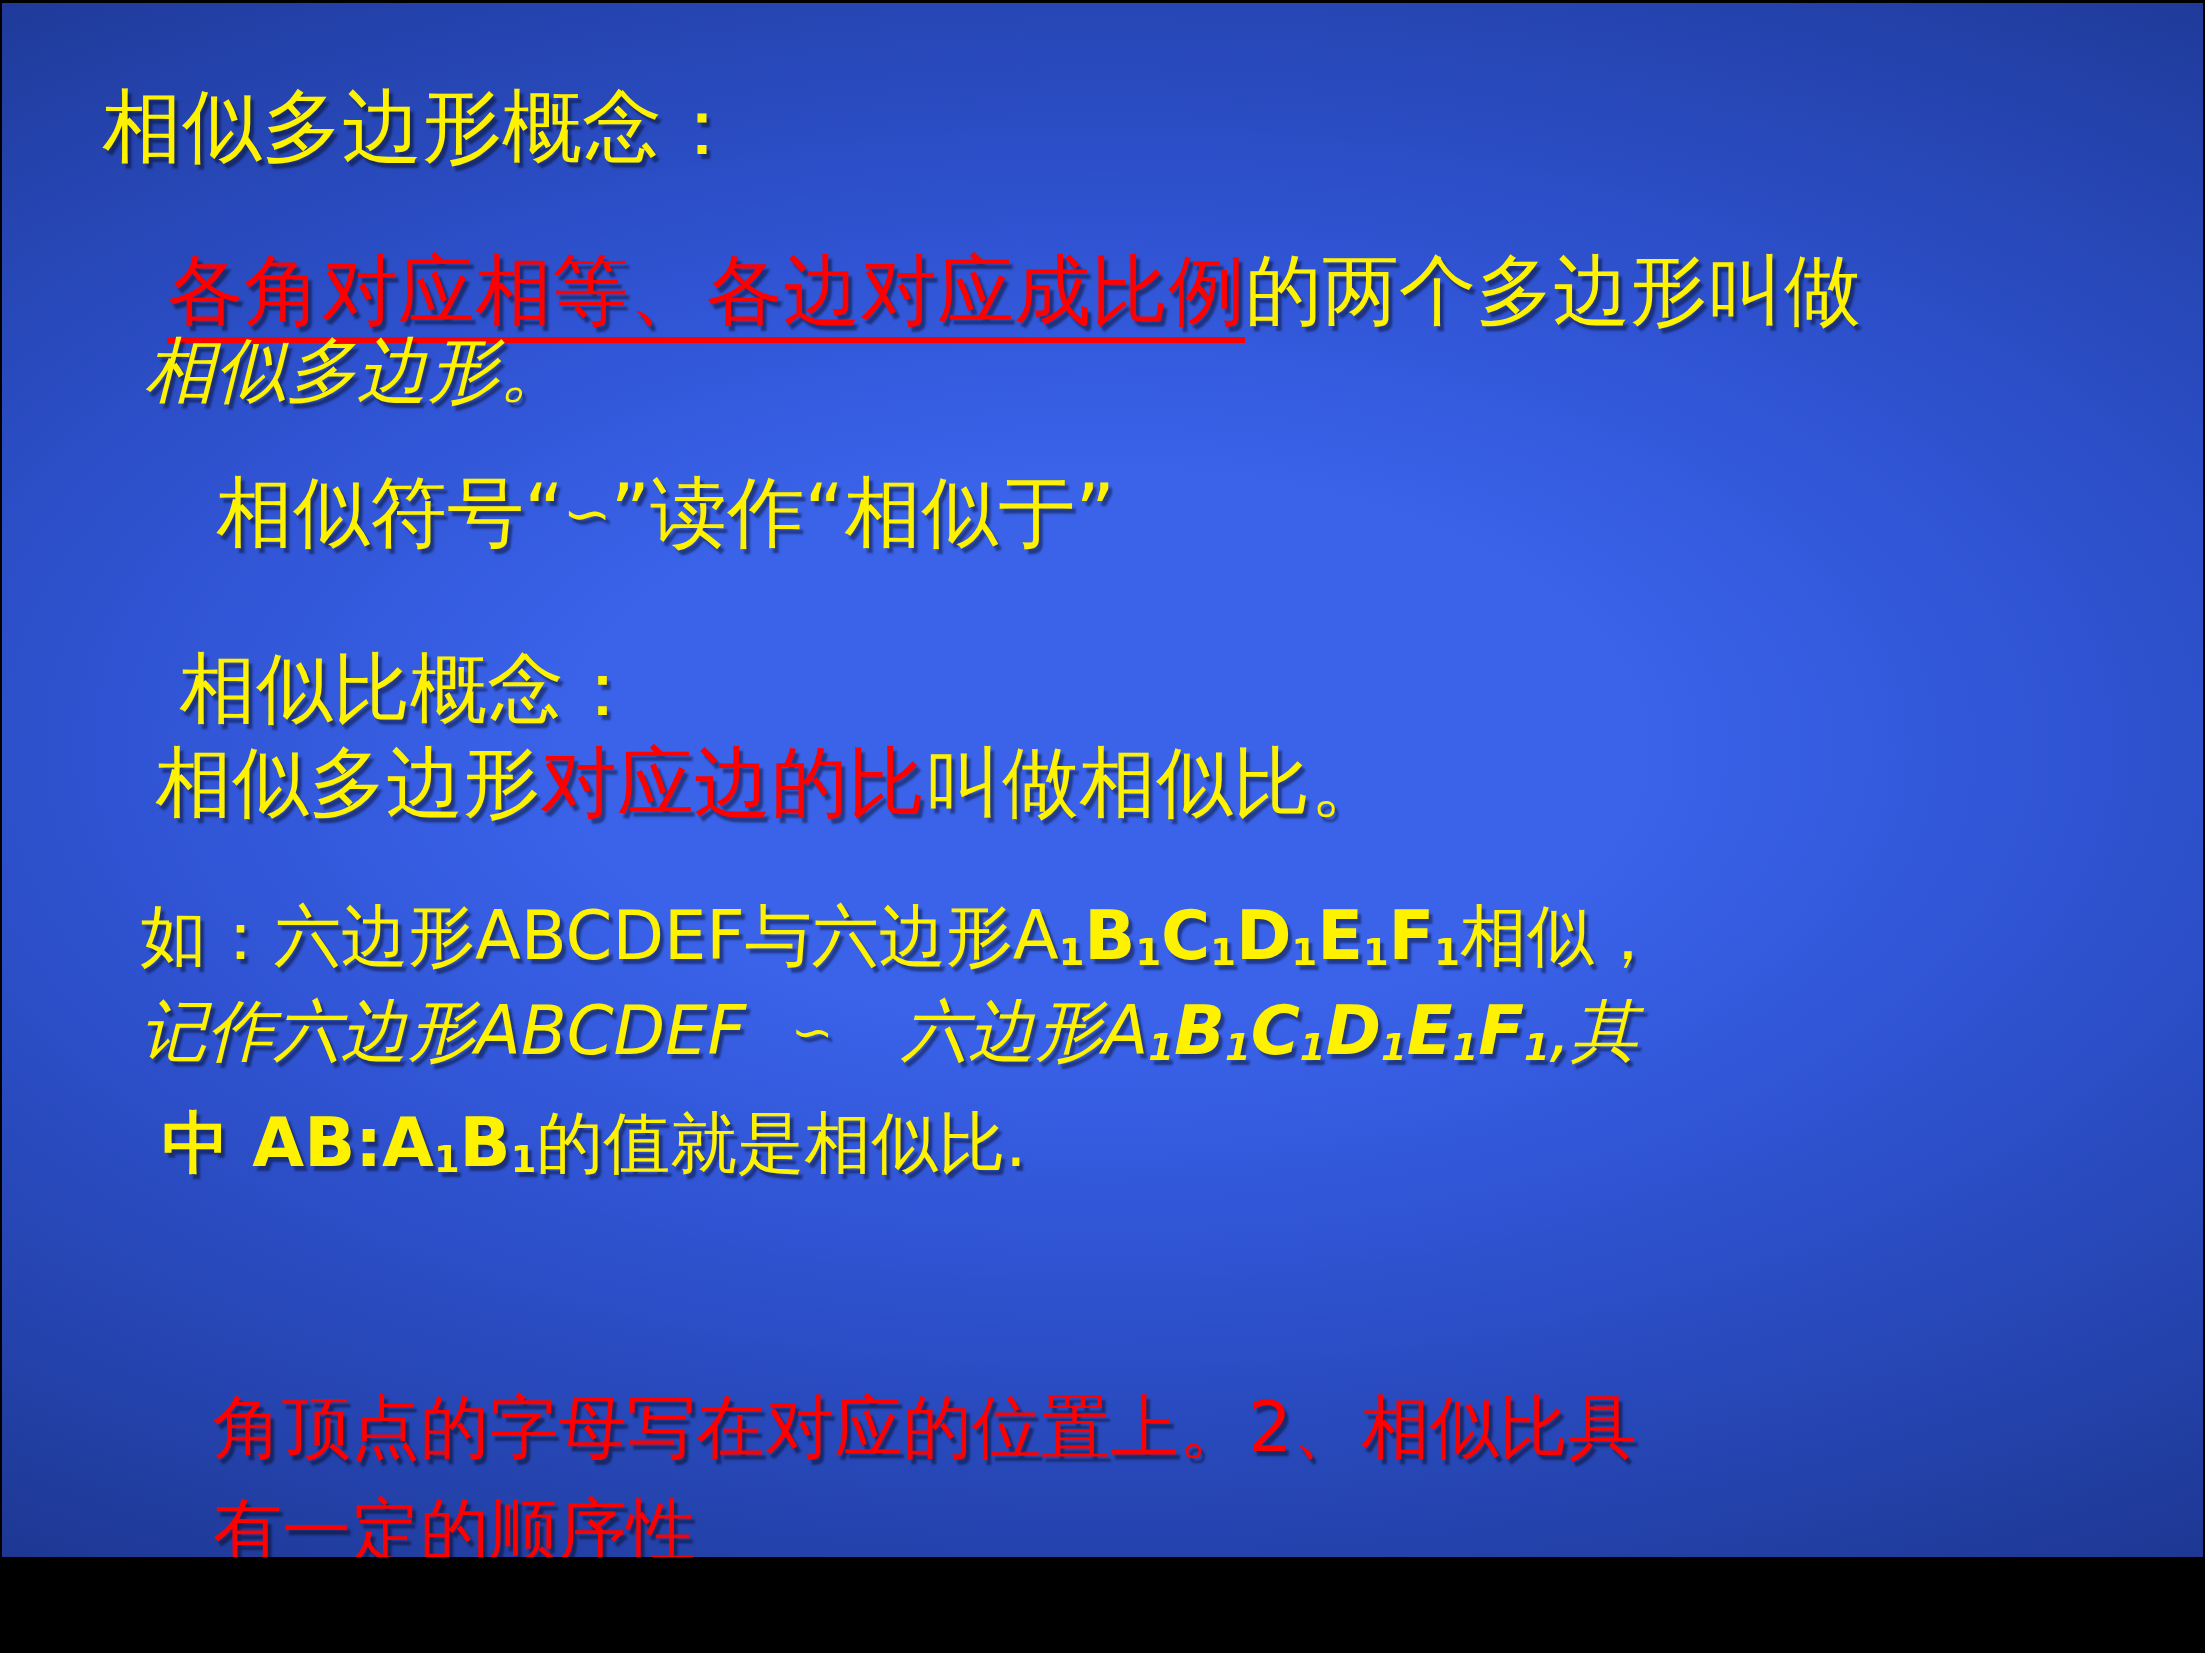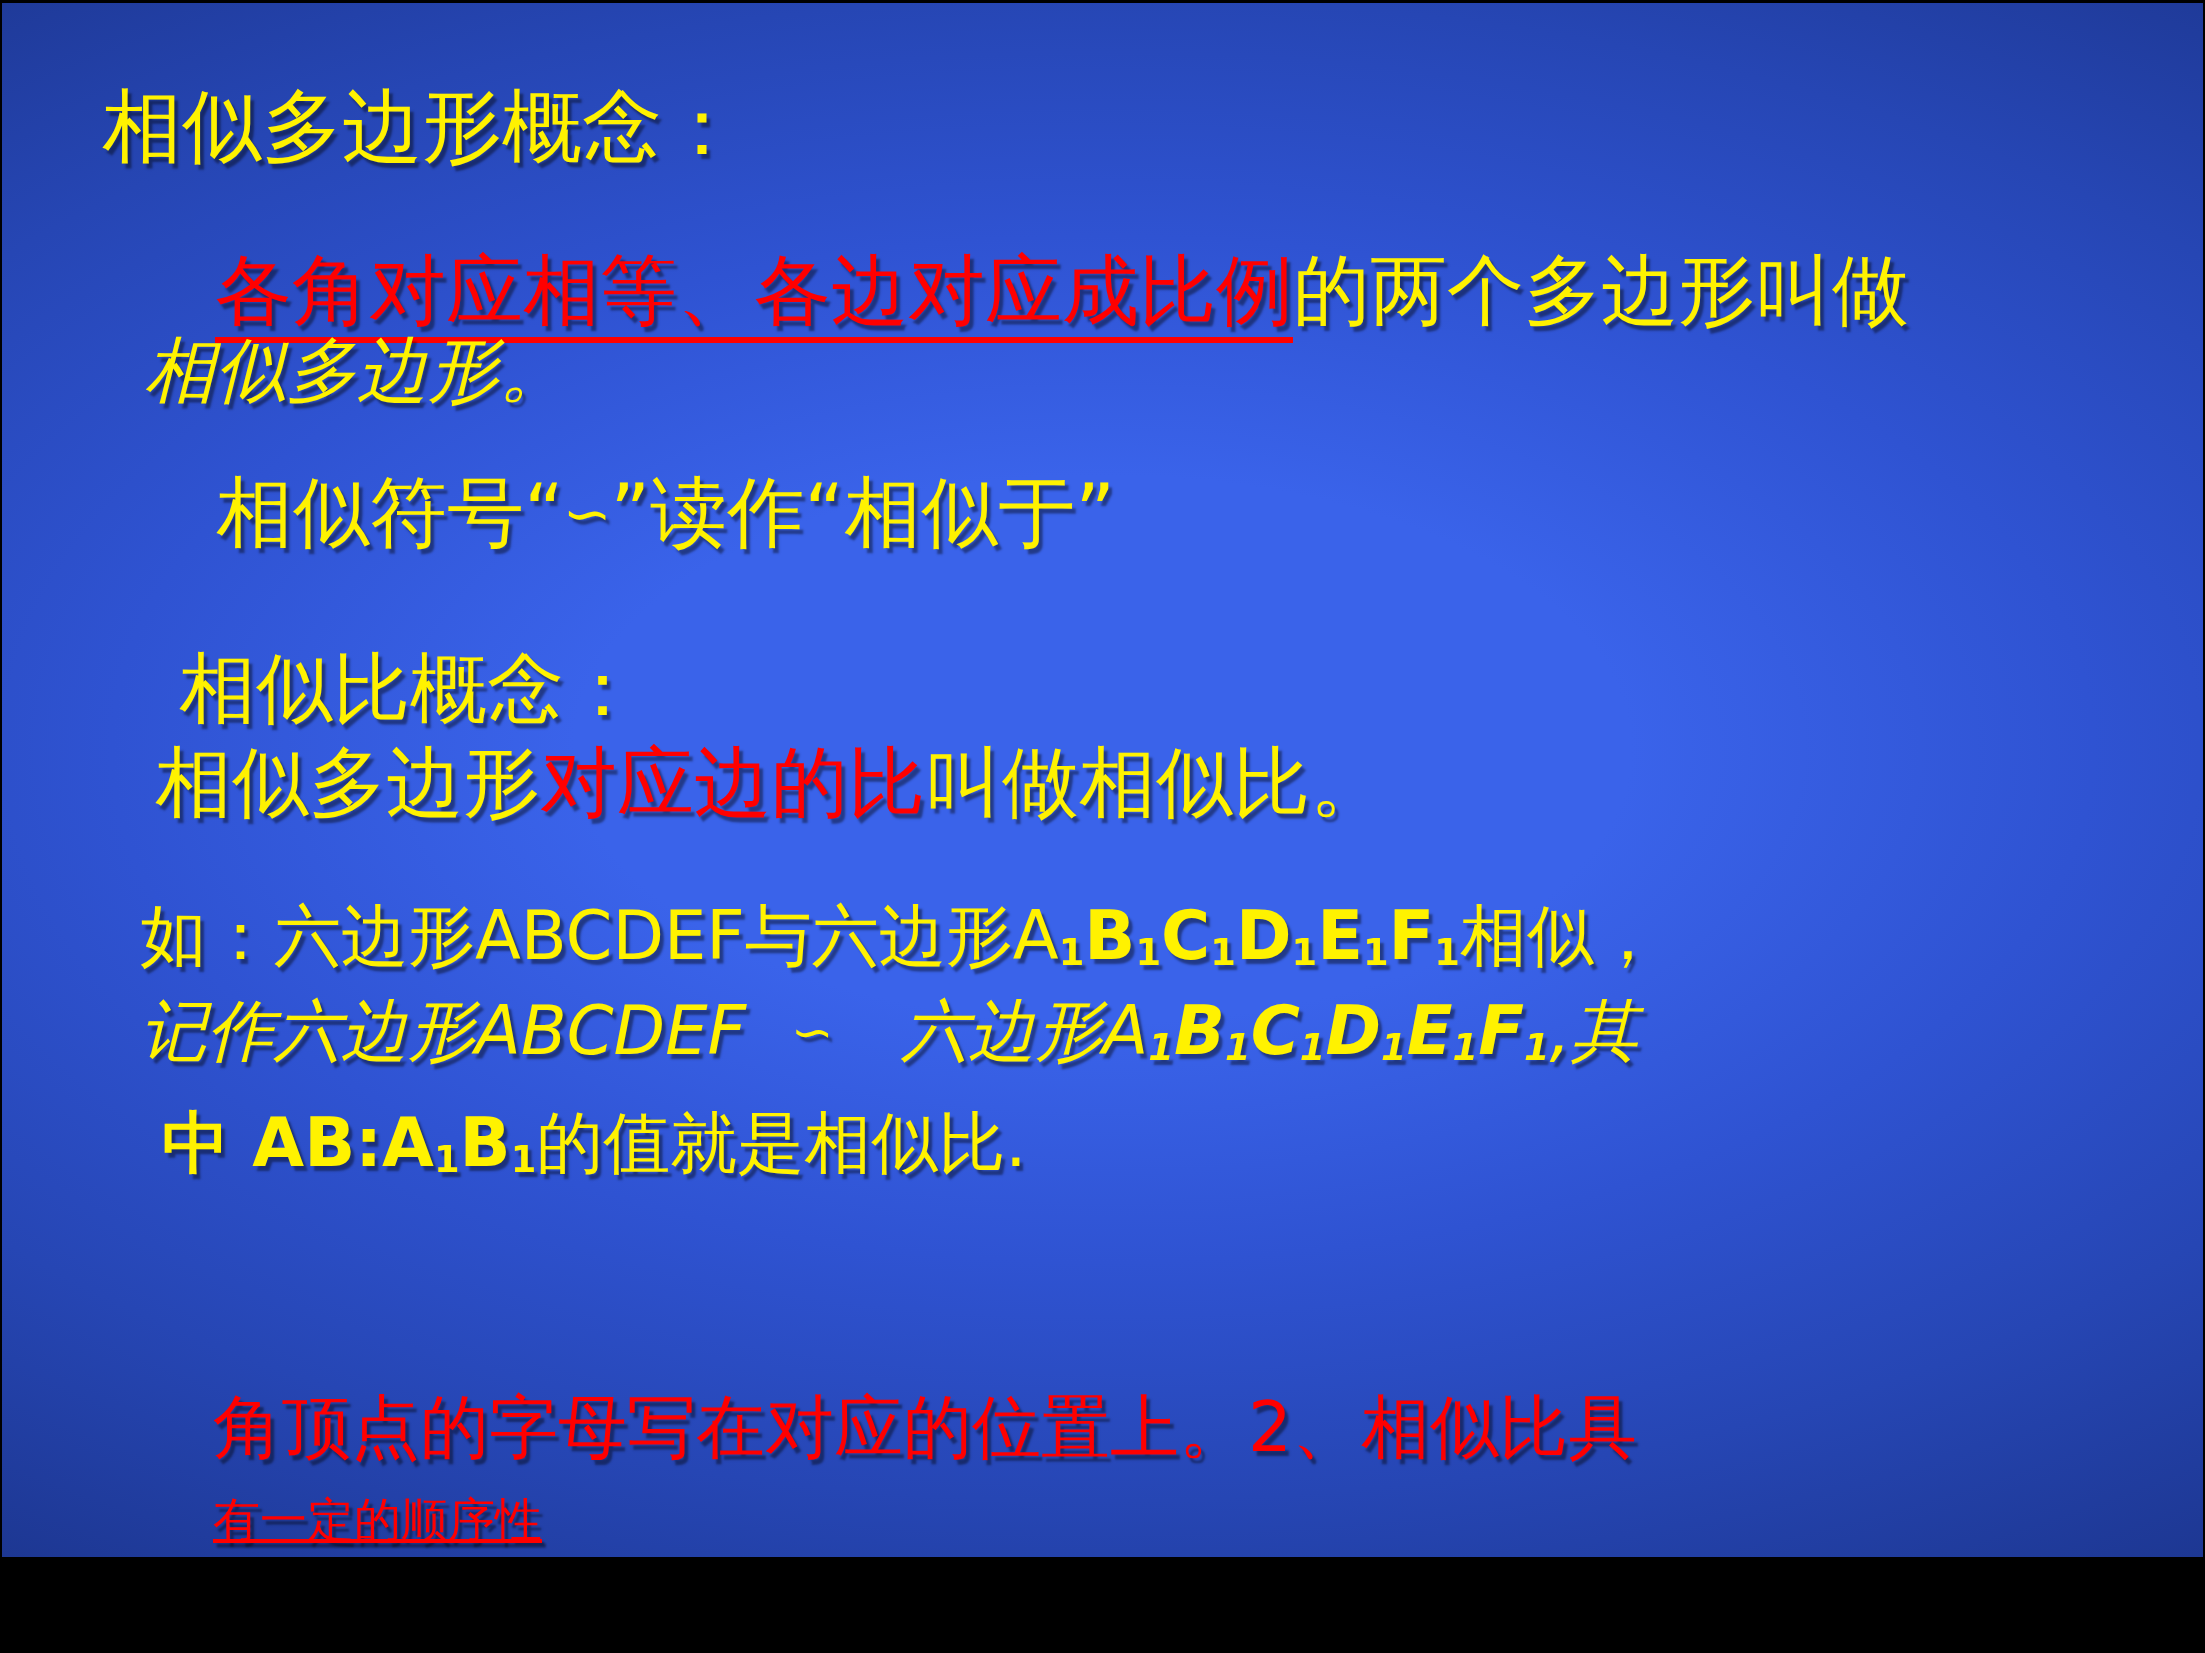--- a/index.html
+++ b/index.html
@@ -55,31 +55,31 @@
   .bold { font-weight: bold; }
   sub {
     font-size: 0.55em;
     vertical-align: baseline;
     position: relative;
     bottom: -0.16em;
     font-weight: bold;
   }
   
   #l-title     { left: 100px;  top: 84px;  font-size: 80px; }
-  #l-def1      { left: 165px;  top: 249px;  font-size: 77px; margin-left: 48px; }
+  #l-def1      { left: 165px;  top: 249px;  font-size: 77px; }
   #l-def2      { left: 142px;  top: 332px;  font-size: 71px; font-style: italic; }
   #l-symbol    { left: 214px;  top: 471px;  font-size: 77px; }
   #l-ratio-h   { left: 177px;  top: 647px;  font-size: 77px; }
   #l-ratio-b   { left: 153px;  top: 747px;  font-size: 77px; font-family: Liberation Mono, monospace; }
   #l-eg1       { left: 138px;  top: 900px; font-size: 67px; }
   #l-eg2       { left: 138px;  top: 995px; font-size: 67px; font-style: italic; }
   #l-eg3       { left: 138px;  top: 1107px; font-size: 67px; margin-left: 22px; }
   #l-note1     { left: 149px;  top: 1286px; font-size: 69px; }
   #l-note2     { left: 211px;  top: 1390px; font-size: 69px; }
-  #l-note3     { left: 211px;  top: 1493px; font-size: 47px; text-decoration: underline; }
+  #l-note3     { left: 211px;  top: 1493px; font-size: 69px; text-decoration: underline; }
   .sym {
     display: inline-block;
     transform: scaleX(1.05);
     font-size: 0.72em;
     position: relative;
     top: -0.1em;
   }
 </style>
 </head>
 <body>

